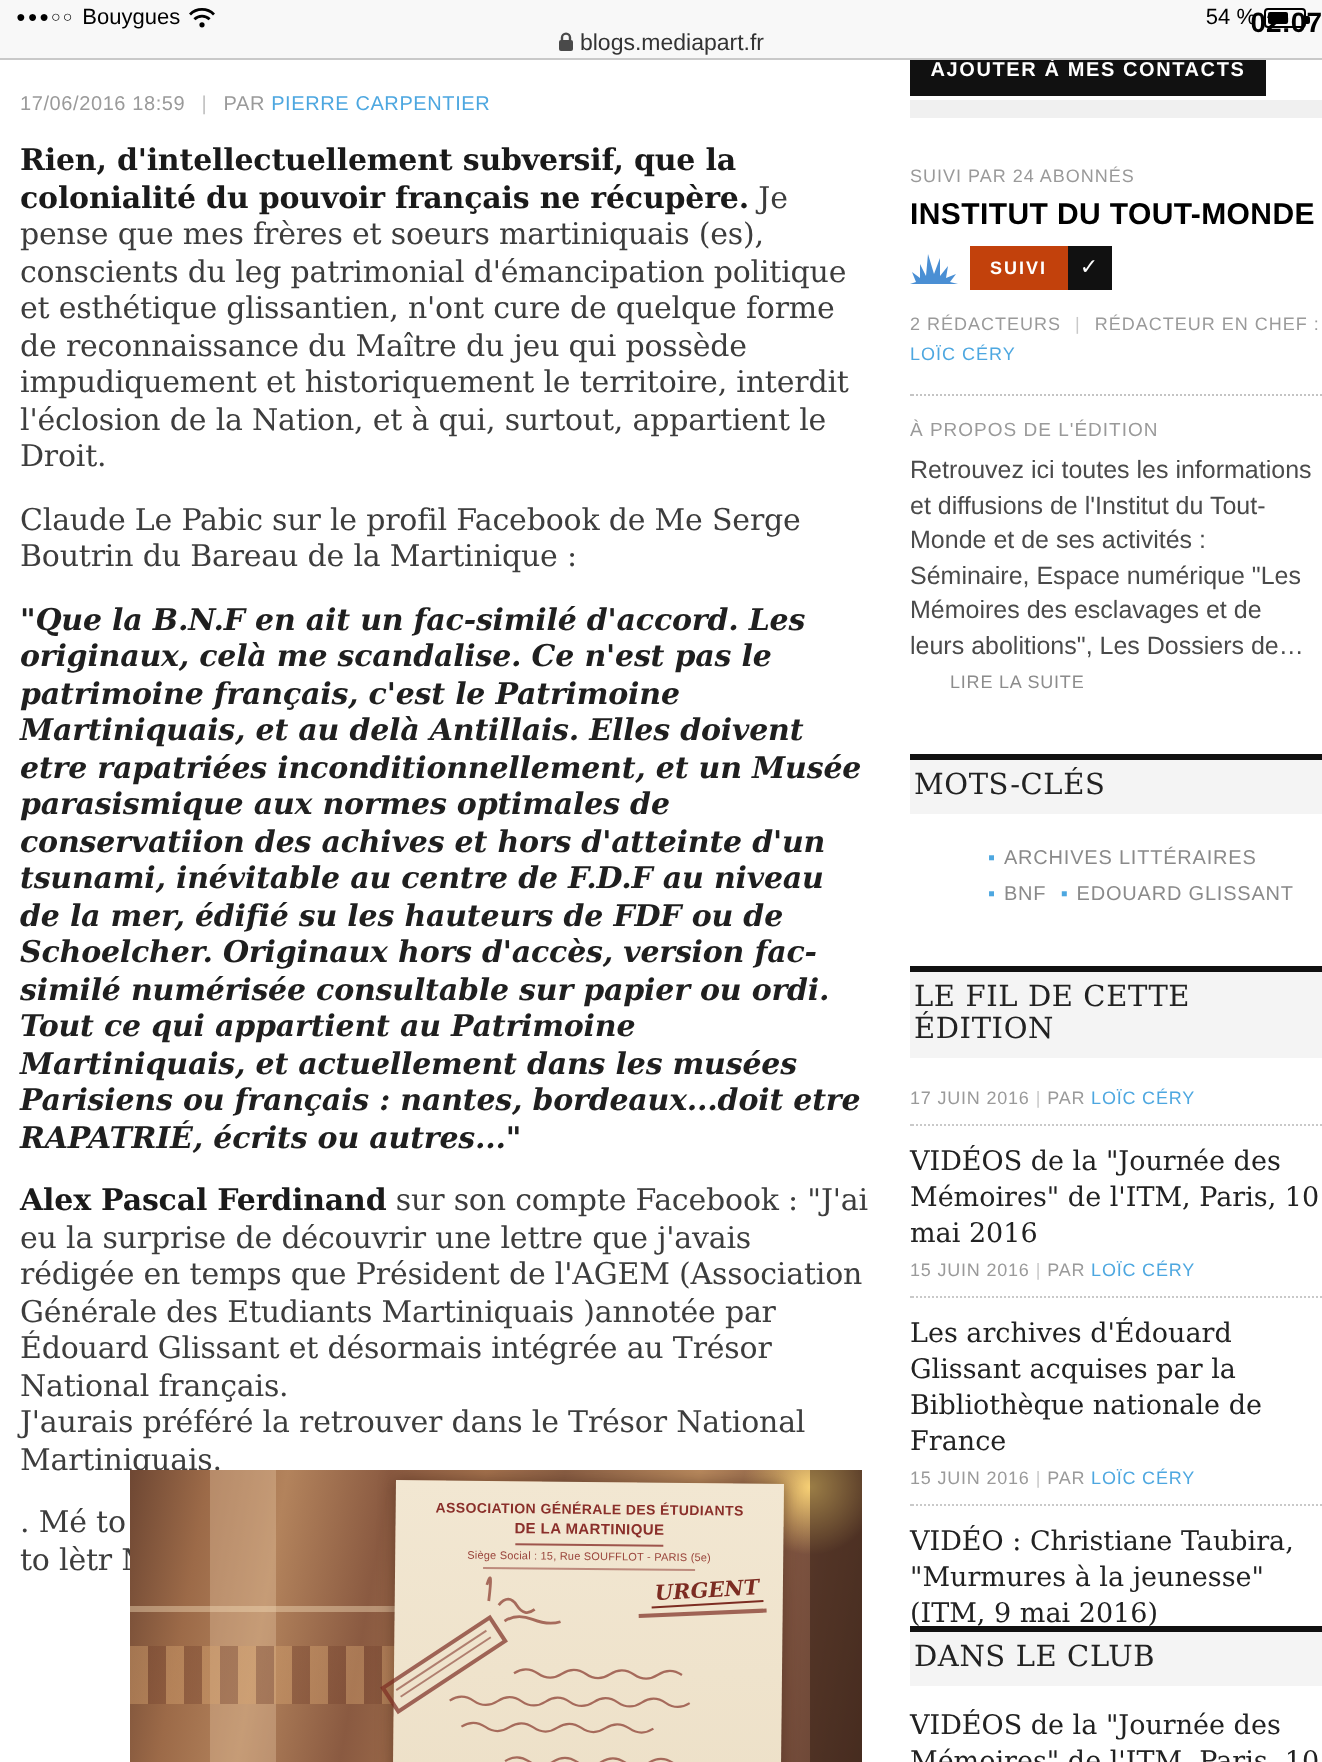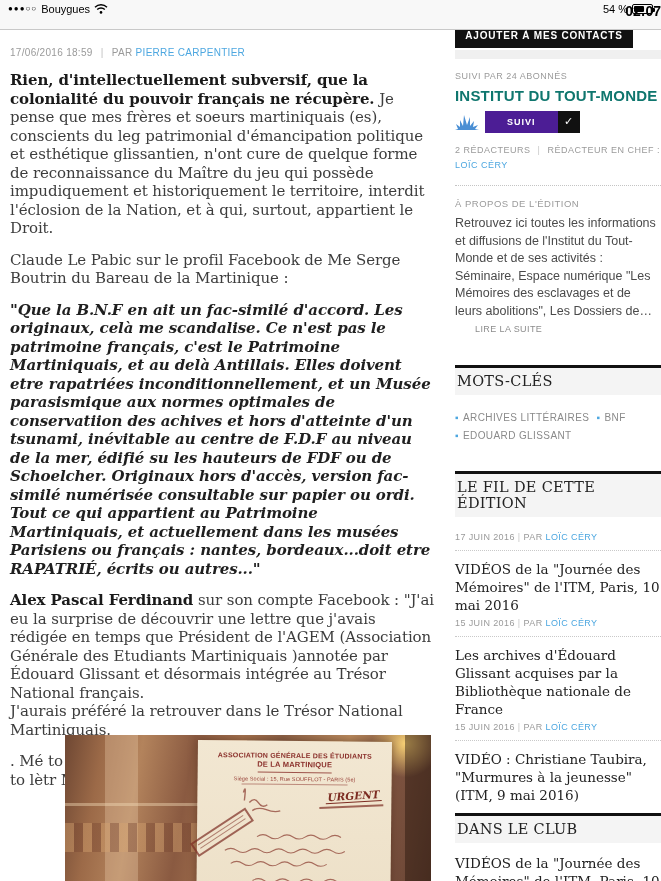--- a/index.html
+++ b/index.html
@@ -89,41 +89,41 @@
     background:#111; color:#fff; text-align:center;
     font-size:10px; font-weight:bold; letter-spacing:.8px; border:none; cursor:pointer;
   }
   .widget-strip { margin-top:2px; width:206px; height:9px; background:#f0f0f0; }
   .section-band {
     margin-top:26px; border-top:3px solid #111; background:#f4f4f4;
     font-family:"DejaVu Serif", serif; font-size:14.5px; color:#222;
     padding:5px 2px 6px 2px; letter-spacing:.3px;
   }
   .gray-label { font-size:9px; color:#9a9a9a; letter-spacing:.5px; }
-  .followers { margin-top:12px; }
-  .edition-name { margin-top:6px; font-size:15px; font-weight:bold; color:#0f766e; letter-spacing:.2px; }
+  .followers { margin-top:24px; }
+  .edition-name { margin-top:6px; font-size:15px; font-weight:bold; color:#000000; letter-spacing:.2px; }
   .follow-row { margin-top:7px; display:flex; align-items:center; gap:6px; }
   .edition-logo svg { display:block; }
   .btn-suivi { display:flex; cursor:pointer; }
   .btn-suivi .suivi-label {
-    background:#4c1d95; color:#fff; font-size:9px; font-weight:bold; letter-spacing:1px;
-    padding:6px 22px;
+    background:#c2410c; color:#fff; font-size:9px; font-weight:bold; letter-spacing:1px;
+    padding:6px 10px;
     text-align:center;
   }
   .btn-suivi .suivi-check {
     background:#111; color:#fff; width:22px; text-align:center; font-size:11px; padding-top:4px;
   }
   .editors { margin-top:11px; line-height:13px; }
   .editors .meta-sep { margin:0 4px; color:#c9c9c9; }
   .chief-name { display:block; margin-top:2px; font-size:9px; letter-spacing:.5px; color:#4da7e0; text-decoration:none; }
   .dotted { border-top:1px dotted #c4c4c4; margin-top:13px; }
   .about-label { margin-top:12px; font-size:9.5px; }
   .about-text { margin-top:6px; font-size:12.5px; line-height:17.5px; color:#4a4a4a; }
   .read-more { font-size:9px; color:#8c8c8c; letter-spacing:.4px; text-decoration:none;padding-left:20px; }
-  .tags { margin-top:14px; font-size:10px; color:#8a8a8a; letter-spacing:.4px; line-height:18px; }
+  .tags { margin-top:14px; font-size:10px; color:#8a8a8a; letter-spacing:.4px; line-height:18px;margin-left:39px; }
   .tag { white-space:nowrap; }
   .tag .tag-sep { color:#4da7e0; margin:0 4px 0 0; }
   .tag { margin-right:4px; }
   .fil-list { margin-top:2px; }
   .fil-item { padding:9px 0 8px 0; cursor:pointer; }
   .fil-item + .fil-item { border-top:1px dotted #c9c9c9; }
   .fil-title { font-family:"DejaVu Serif", serif; font-size:13.5px; line-height:18px; color:#222; }
   .fil-meta { margin-top:4px; font-size:9px; color:#9a9a9a; letter-spacing:.4px; }
   .fil-meta .meta-sep { margin:0 3px; color:#c9c9c9; }
   .fil-meta .meta-author { color:#4da7e0; }
@@ -149,20 +149,28 @@
         </span>
       </div>
       <div class="status-time">02:07</div>
       <div class="status-right">
         <span>54 %</span>
         <span class="battery">
           <span class="battery-fill"></span>
             <span class="battery-nub"></span>
         </span>
       </div>
+    </div>
+    <div class="url-row">
+      <span class="lock-icon">
+        <svg width="8" height="10" viewBox="0 0 8 10">
+          <rect x="0.5" y="4" width="7" height="5.5" rx="1" fill="#4a4a4a"></rect>
+          <path d="M2 4 V2.8 a2 2 0 0 1 4 0 V4" fill="none" stroke="#4a4a4a" stroke-width="1.2"></path>
+        </svg>
+      </span><span>blogs.mediapart.fr</span>
     </div>
   </div>
 
   <div class="page">
 
     <div class="article">
       <div class="byline">
         <span>17/06/2016 18:59</span>
         <span class="sep">|</span>
         <span>PAR</span>

